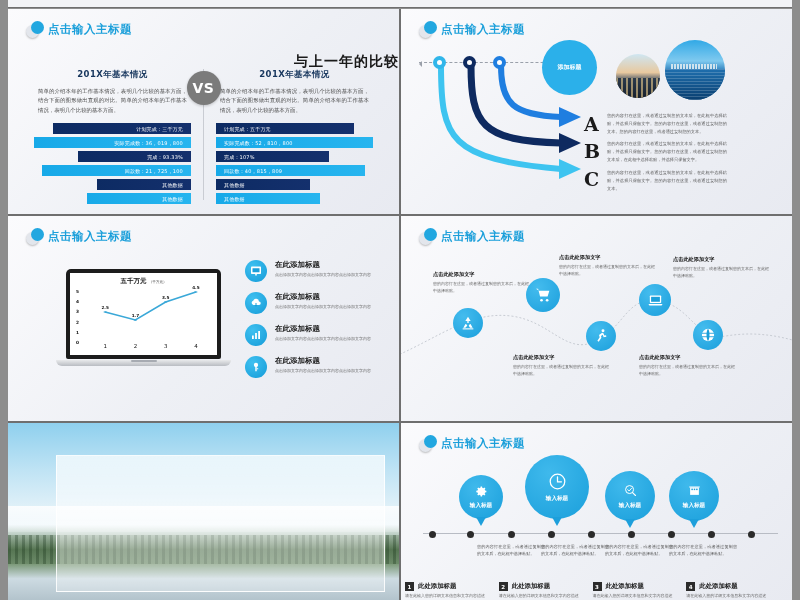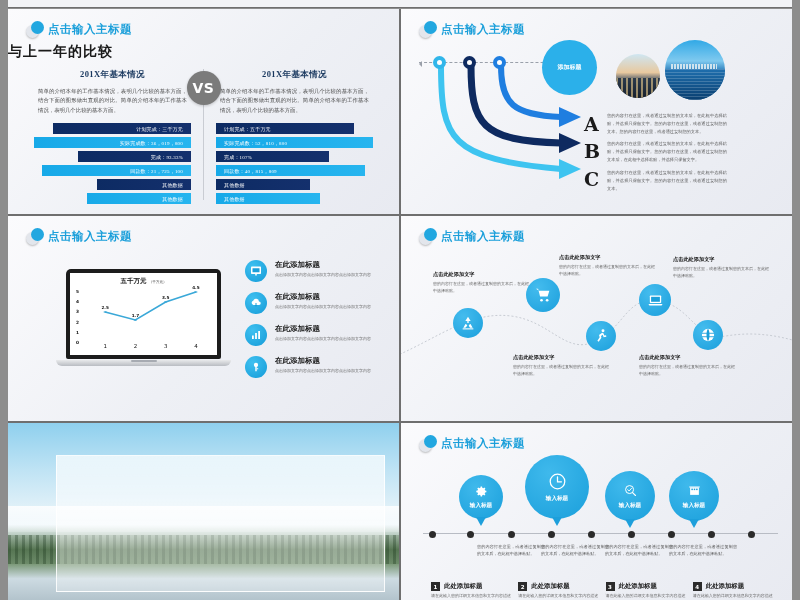--- a/index.html
+++ b/index.html
@@ -50,27 +50,26 @@
     position: absolute; left: 5px; top: 0; width: 13px; height: 13px;
     border-radius: 50%; background: #22a7e0;
   }
   .shead .htxt {
     font-size: 11.5px; font-weight: bold; color: #1b9fda;
     letter-spacing: .5px; white-space: nowrap;
   }
 
   
   .s1-title {
-    position: absolute; left: 0; right: 0; top: 34px; text-align: left;
+    position: absolute; left: 0; right: 0; top: 44px; text-align: right;
     font-size: 14px; font-weight: bold; color: #1a1a1a; letter-spacing: 1px;
   }
   .s1-cols {
     position: absolute; left: 16px; right: 16px; top: 60px; bottom: 14px;
     display: flex;
-    font-family: Liberation Serif, serif;
   }
   .s1-col { flex: 1; position: relative; padding: 0 10px; }
   .s1-divider {
     width: 1px; background: #c9ccd3; margin: 0 2px;
   }
   .s1-sub {
     text-align: center; font-size: 8.5px; font-weight: bold; color: #17365d;
     letter-spacing: .4px; margin-bottom: 6px;
   }
   .s1-para {
@@ -235,21 +234,21 @@
     border-left: 5px solid transparent; border-right: 5px solid transparent;
     border-top: 9px solid #1d9fdb; }
   .balloon svg { fill:#fff; }
   .balloon .bl { color:#fff; font-size: 5.6px; font-weight:bold; margin-top:4px; }
   .s6-axis { position:absolute; left: 22px; right: 14px; top: 110px;
              border-top: 1px solid #b8bcc4; }
   .s6-dot { position:absolute; top: -3.5px; width: 7px; height: 7px;
             border-radius: 50%; background: #2b2b2b; }
   .s6-desc { position:absolute; width: 68px; font-size: 4.1px; line-height: 1.8;
              color:#555; text-align: justify; }
-  .s6-foot { position:absolute; bottom: 4px; left: 30px; right: 12px;
+  .s6-foot { position:absolute; bottom: 4px; left: 4px; right: 12px;
              display:flex; }
   .s6-fi { flex:1; }
   .s6-fh { display:flex; align-items:center; gap: 4px; margin-bottom: 2px; }
   .s6-badge { width: 9px; height: 9px; background:#2b2b2b; color:#fff;
               font-size: 5.5px; font-weight:bold;
               display:flex; align-items:center; justify-content:center; }
   .s6-ft { font-size: 6.4px; font-weight: bold; color:#1a1a1a; }
   .s6-fp { font-size: 4px; line-height: 1.7; color:#666; }
 </style>
 </head>

